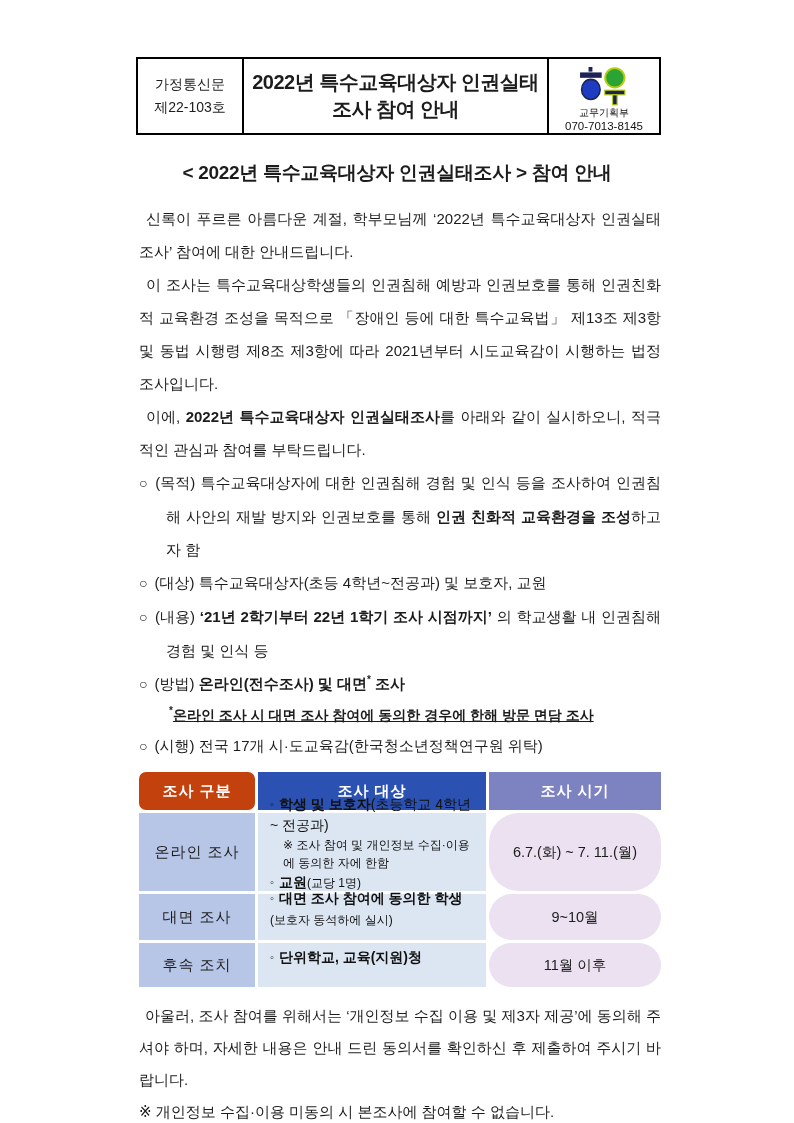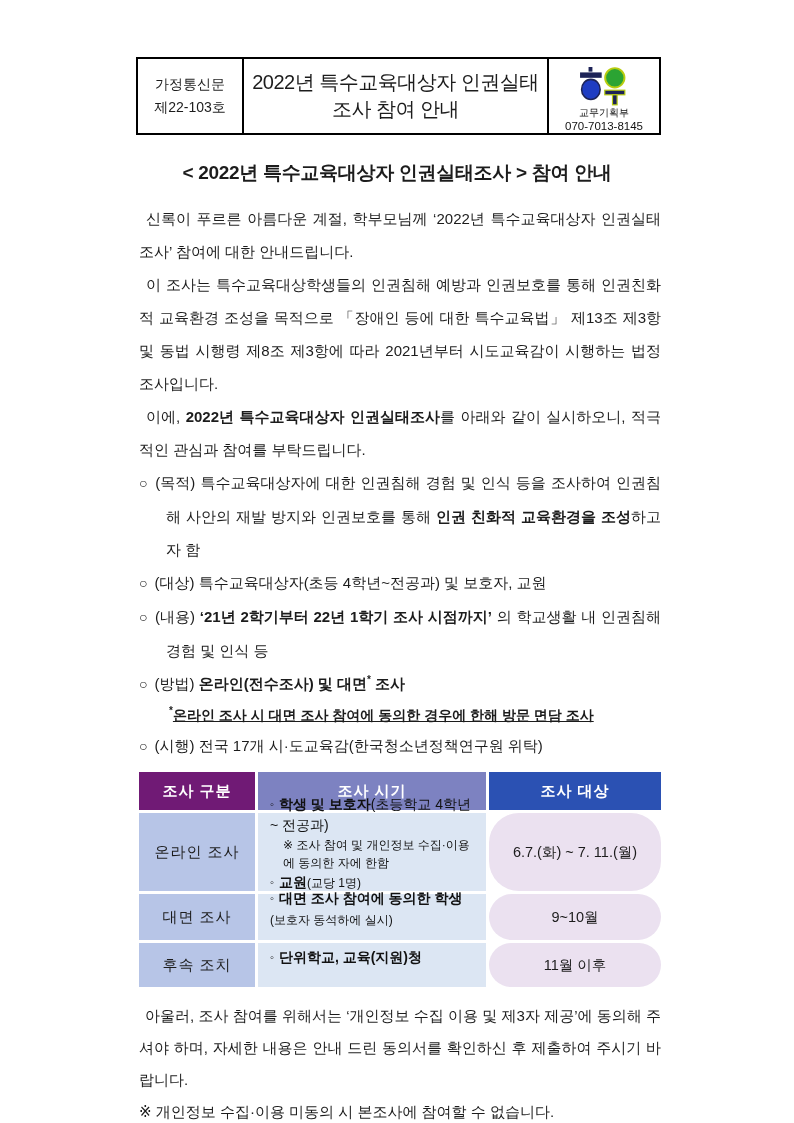--- a/index.html
+++ b/index.html
@@ -13,21 +13,21 @@
   .doc-header{
     margin:57px 54px 0 57px;height:78px;border:2px solid #000;
     display:flex;box-sizing:border-box;
   }
   .dh-left{
     width:104px;border-right:2px solid #000;display:flex;flex-direction:column;
     justify-content:center;align-items:center;font-size:14px;line-height:1.65;
   }
   .dh-center{
     flex:1;border-right:2px solid #000;display:flex;align-items:center;justify-content:center;
-    font-weight:normal;font-size:20px;letter-spacing:-0.5px;text-align:center;
+    font-weight:bold;font-size:20px;letter-spacing:-0.5px;text-align:center;
   }
   .dh-right{
     width:110px;display:flex;flex-direction:column;align-items:center;justify-content:center;
     padding-top:8px;
   }
   .logo-dept{font-size:10px;line-height:1.3;color:#111;}
   .logo-phone{font-size:11.5px;line-height:1.25;color:#111;}
   
   .main-title{
     text-align:center;font-weight:bold;font-size:19px;margin-top:25px;letter-spacing:-0.3px;
@@ -45,21 +45,21 @@
   .footnote .ftext{text-decoration:underline;}
   .sup{vertical-align:super;font-size:10px;line-height:0;}
   
   .survey-table{
     margin:9px 54px 0 60px;display:grid;
     grid-template-columns:116px 1fr 172px;
     grid-template-rows:38px 78px 46px 44px;
     gap:3px;background:#fff;
   }
   .th{color:#fff;font-weight:bold;font-size:15px;display:flex;align-items:center;justify-content:center;letter-spacing:1px;}
-  .th1{background:#701a75;}
+  .th1{background:#c2410c;border-radius:7px;}
   .th2{background:#2b51b3;}
   .th3{background:#7d82c1;}
   .td-label{background:#b7c5e7;display:flex;align-items:center;justify-content:center;font-size:15px;letter-spacing:1px;}
   .td-content{background:#dce6f3;padding:5px 8px 21px 12px;display:flex;flex-direction:column;justify-content:center;font-size:14px;color:#111;}
   .td-period{background:#ebe1f0;display:flex;align-items:center;justify-content:center;font-size:14.5px;border-radius:30px;}
   .tline{line-height:21px;}
   .tline .tmark{margin-right:5px;font-size:11px;vertical-align:1px;}
   .tnote{font-size:12px;line-height:18px;padding-left:13px;}
   .small{font-size:12px;}
   
@@ -119,22 +119,22 @@
     <div class="footnote">
       <span class="sup">*</span><span class="ftext">온라인 조사 시 대면 조사 참여에 동의한 경우에 한해 방문 면담 조사</span>
     </div>
     <div class="bullet">
       <span class="mark">○</span><span>(시행) 전국 17개 시·도교육감(한국청소년정책연구원 위탁)</span>
     </div>
   </div>
 
   <div class="survey-table">
     <div class="th th1">조사 구분</div>
+    <div class="th th2">조사 대상</div>
     <div class="th th3">조사 시기</div>
-    <div class="th th2">조사 대상</div>
 
     <div class="td-label">온라인 조사</div>
     <div class="td-content">
       <div class="tline">
         <span class="tmark">◦</span><span class="bold">학생 및 보호자</span><span>(초등학교 4학년 ~ 전공과)</span>
       </div>
       <div class="tnote">※ 조사 참여 및 개인정보 수집·이용에 동의한 자에 한함</div>
       <div class="tline">
         <span class="tmark">◦</span><span class="bold">교원</span><span class="small">(교당 1명)</span>
       </div>

